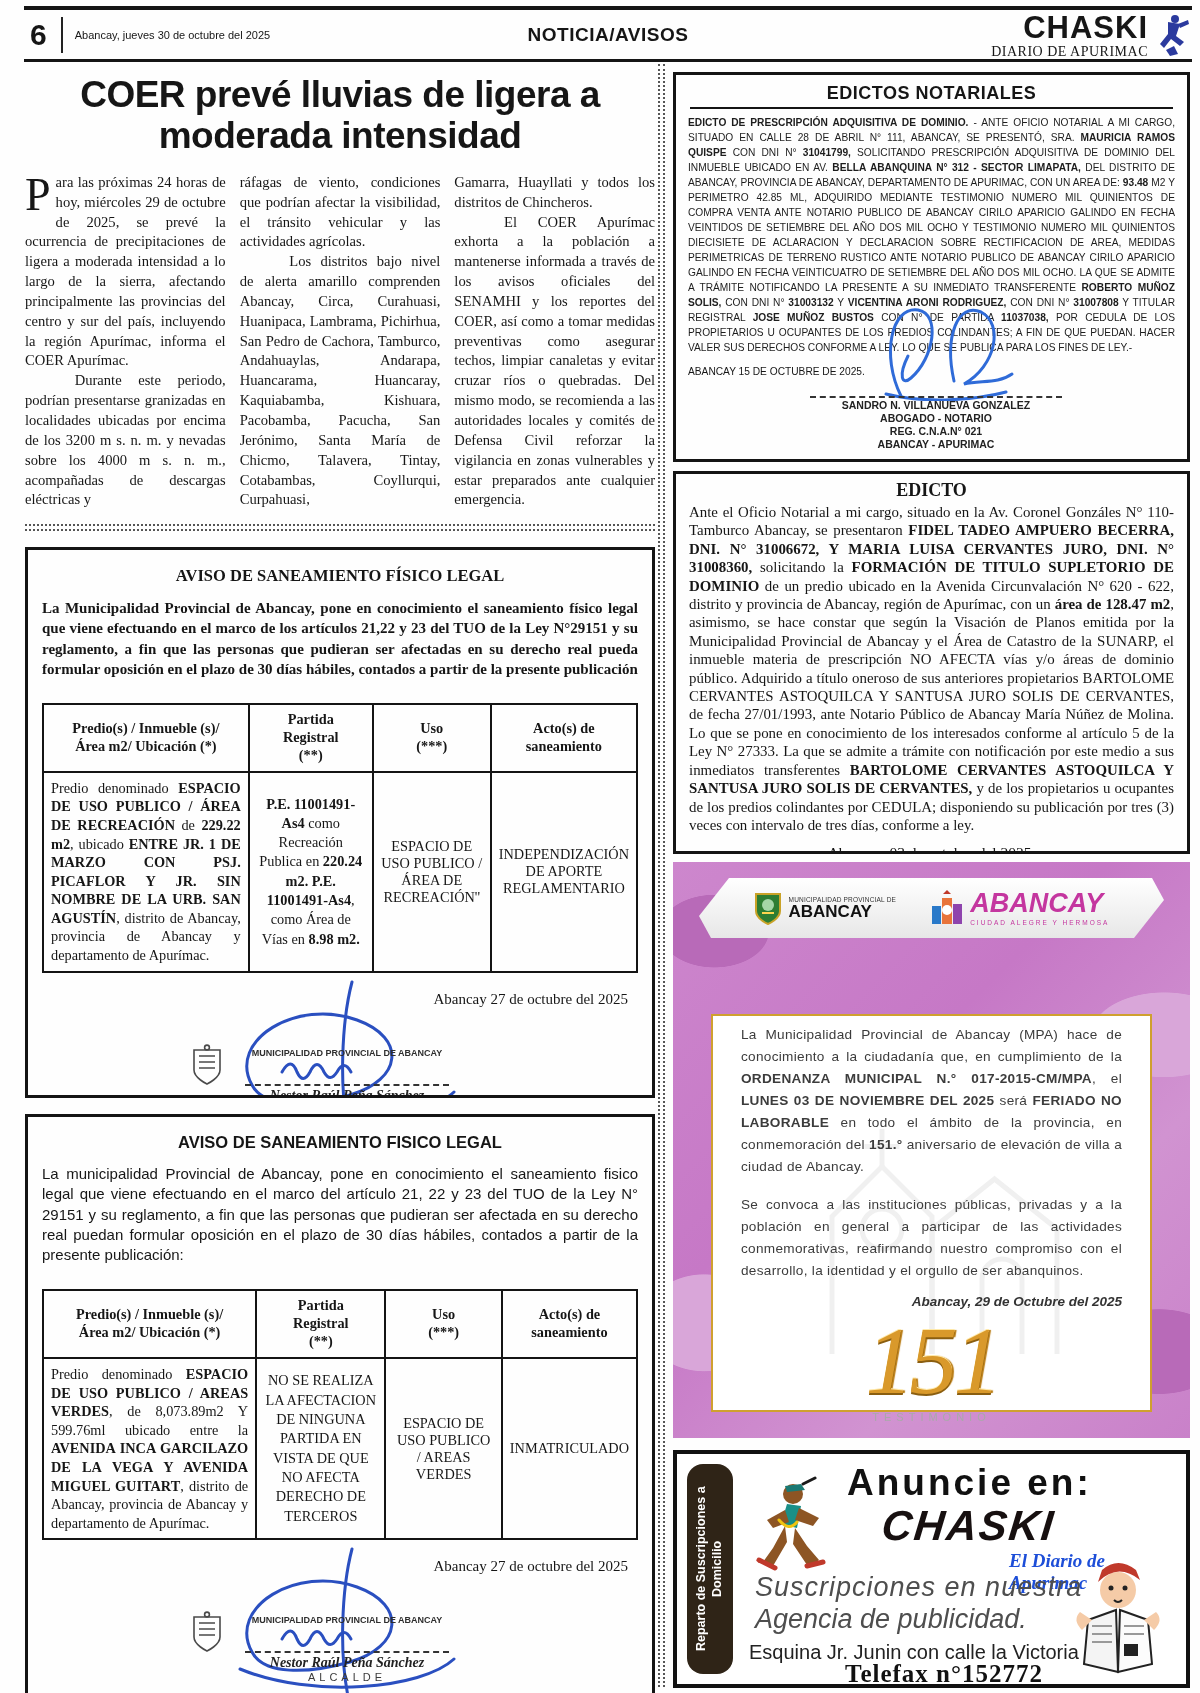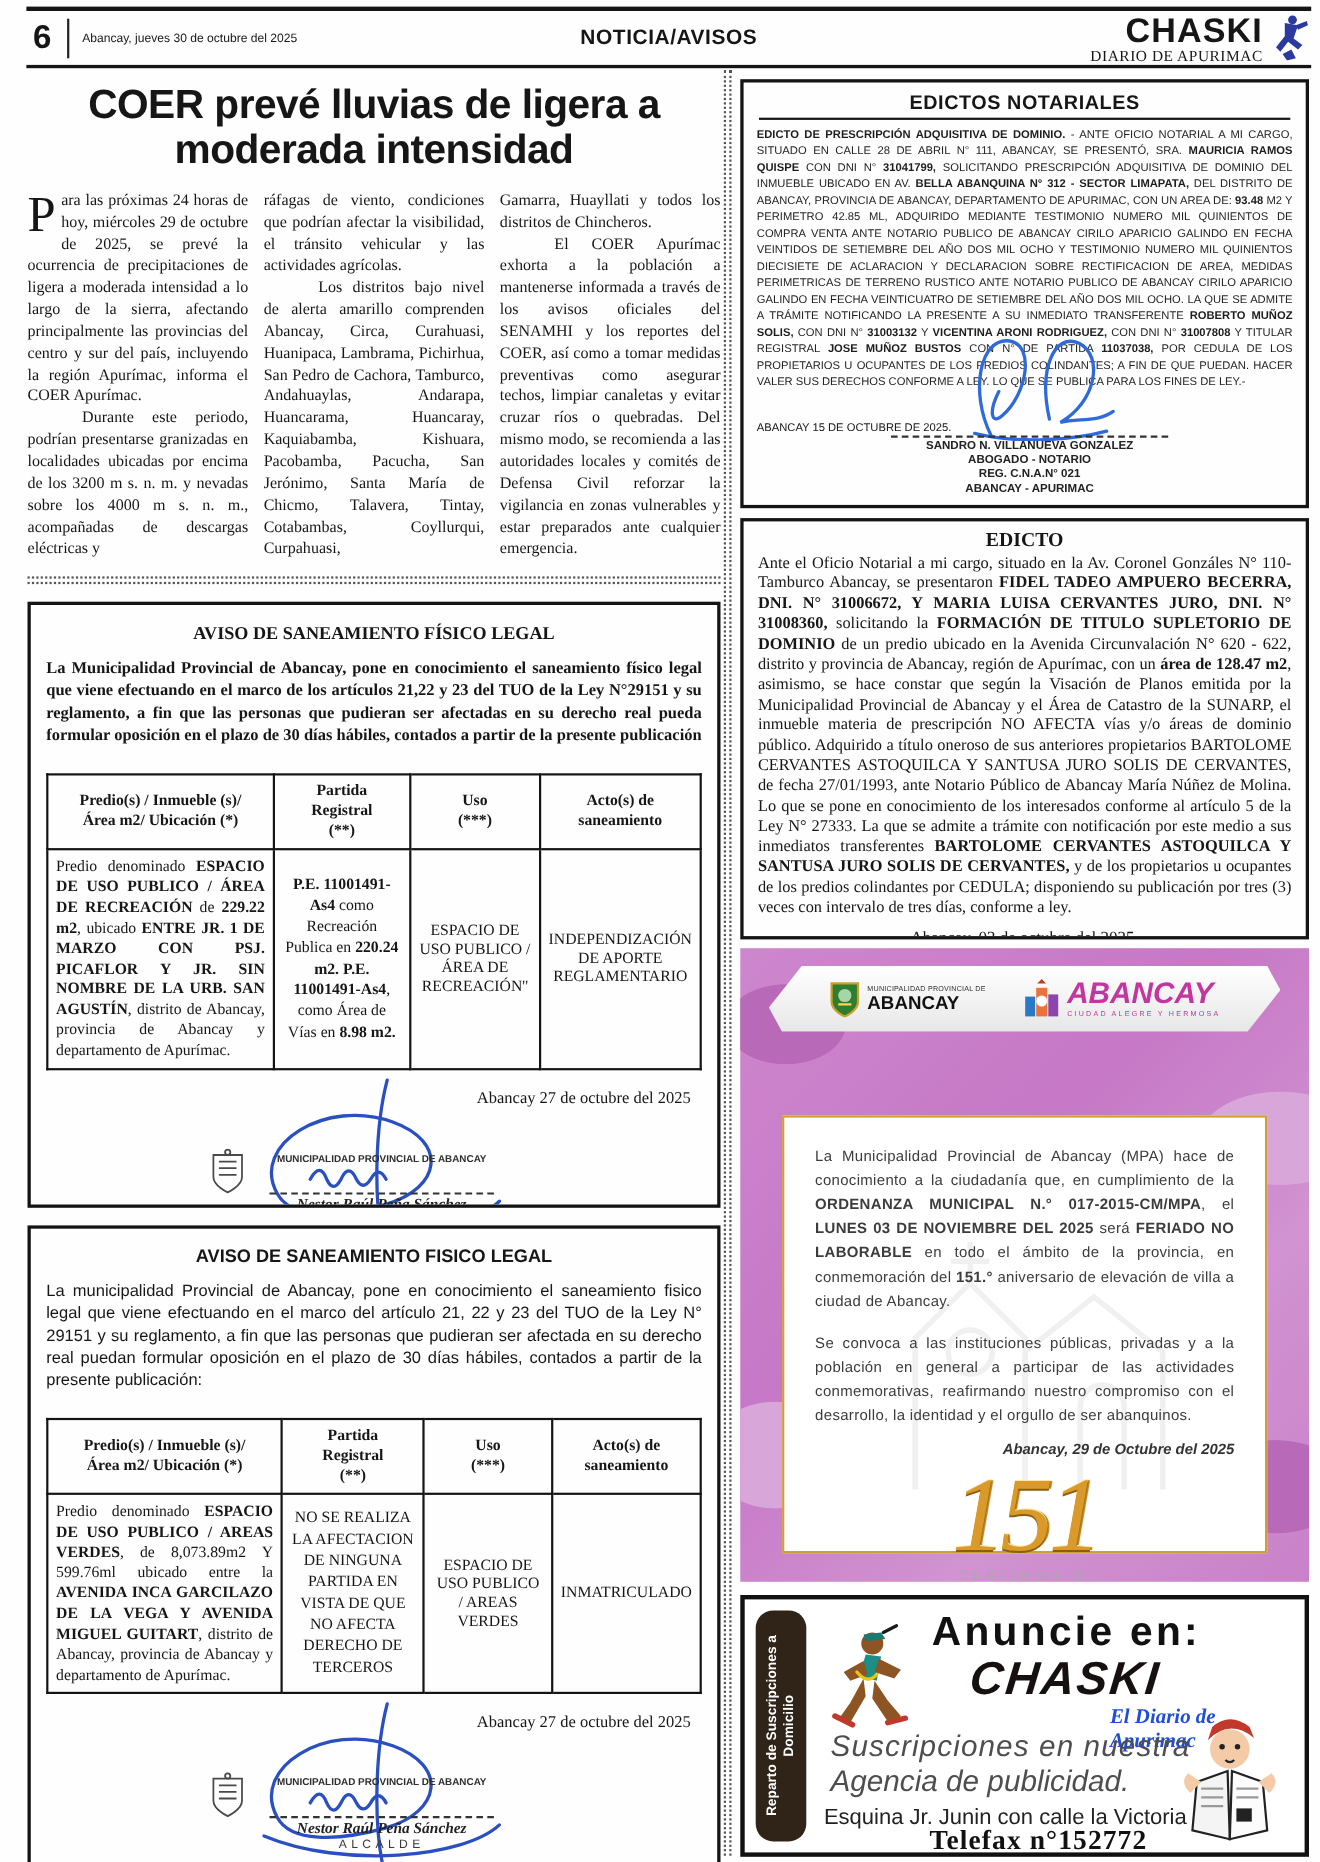--- a/index.html
+++ b/index.html
@@ -56,21 +56,21 @@
   .sigblock .stxt { position:absolute; left:185px; top:38px; width:240px; text-align:center; }
   .stxt .org { font-family:"Liberation Sans",sans-serif; font-size:9px; font-weight:bold; color:#2e2e2e; }
   .stxt .dash { border-top:2px dashed #333; margin:26px 18px 2px; }
   .stxt .nm { font-style:italic; font-size:14px; font-weight:bold; color:#222; }
   .stxt .rl { font-family:"Liberation Sans",sans-serif; font-size:11px; letter-spacing:4px; color:#3a3a3a; }
 
   
   .edictos { border:3px solid #141414; padding:8px 12px 10px; height:390px; position:relative; }
   .edictos h2 { text-align:center; font-family:"Liberation Sans",sans-serif; font-size:18px; letter-spacing:.5px; border-bottom:2px solid #141414; padding-bottom:3px; margin:0 2px 7px; }
   .edictos .body { font-family:"Liberation Sans",sans-serif; font-size:10.2px; line-height:1.47; text-align:justify; color:#1d1d1d; }
-  .edictos .fecha { font-family:"Liberation Sans",sans-serif; font-size:10.2px; margin-top:28px; }
+  .edictos .fecha { font-family:"Liberation Sans",sans-serif; font-size:10.2px; margin-top:10px; }
   .edictos .sig-svg { position:absolute; left:190px; bottom:58px; }
   .edictos .ntxt { position:absolute; left:130px; bottom:8px; width:260px; text-align:center; font-family:"Liberation Sans",sans-serif; }
   .ntxt .dash { border-top:2px dashed #333; margin:0 4px 1px; }
   .ntxt div { font-size:10.5px; font-weight:bold; color:#222; line-height:1.25; }
 
   
   .edicto { border:3px solid #141414; padding:6px 13px 8px; height:383px; margin-top:9px; overflow:hidden; }
   .edicto h2 { text-align:center; font-size:18px; margin-bottom:2px; }
   .edicto .body { font-size:14.9px; line-height:1.235; text-align:justify; }
   .edicto .flines { text-align:center; margin-top:10px; font-size:15.5px; line-height:1.2; }
@@ -91,21 +91,21 @@
   .logo-muni .t1 { font-family:"Liberation Sans",sans-serif; font-size:6.5px; color:#333; letter-spacing:.2px; }
   .logo-muni .t2 { font-family:"Liberation Sans",sans-serif; font-size:17px; font-weight:bold; color:#111; line-height:1; }
   .logo-city { display:flex; align-items:center; gap:6px; }
   .logo-city .t1 { font-family:"Liberation Sans",sans-serif; font-size:27px; font-weight:bold; font-style:italic; color:#c4369f; line-height:1; }
   .logo-city .t2 { font-family:"Liberation Sans",sans-serif; font-size:6.5px; letter-spacing:2px; color:#c4369f; margin-top:2px; }
   .banner-wrap { position:absolute; top:92px; left:50%; transform:translateX(-50%); width:330px; height:46px;
     background:#fff; clip-path:polygon(16px 0,100% 0,calc(100% - 16px) 100%,0 100%); display:flex; align-items:center; justify-content:center; }
   .banner-in { width:calc(100% - 14px); height:calc(100% - 10px); background:linear-gradient(#c95fc3,#b348ad);
     clip-path:polygon(12px 0,100% 0,calc(100% - 12px) 100%,0 100%); display:flex; align-items:center; justify-content:center; }
   .banner-in span { color:#fff; font-family:"Liberation Sans",sans-serif; font-weight:bold; font-size:27px; letter-spacing:2px; }
-  .card { position:absolute; top:152px; left:38px; right:38px; bottom:26px; background:#fff; border:2px solid #cfa02f; padding:24px 28px 10px; }
+  .card { position:absolute; top:152px; left:38px; right:38px; bottom:26px; background:#fff; border:2px solid #cfa02f; padding:8px 28px 10px; }
   .card .wm { position:absolute; left:50%; top:54%; transform:translate(-50%,-50%); opacity:.55; }
   .card .cbody { position:relative; font-family:"Liberation Sans",sans-serif; font-size:13.6px; line-height:1.62; letter-spacing:.3px; color:#3c3c3c; text-align:justify; }
   .card .cbody + .cbody { margin-top:16px; }
   .card .cdate { position:relative; text-align:right; font-family:"Liberation Sans",sans-serif; font-style:italic; font-weight:bold; font-size:13.5px; color:#333; margin-top:12px; }
   .card .n151 { position:relative; text-align:center; font-size:96px; font-weight:normal; font-style:italic; color:#d9992b; line-height:1; margin-top:4px;
     text-shadow:0 2px 0 #8a5e10, 0 -1px 0 #ffe9a8, 2px 0 1px #b97c14; letter-spacing:-4px; }
   .card .aniv { position:relative; text-align:center; font-family:"Liberation Sans",sans-serif; font-size:11px; letter-spacing:5px; color:#a9a9a9; margin-top:2px; }
 
   
   .adbox { position:relative; border:4px solid #111; margin-top:12px; height:238px; background:#fff; font-family:"Liberation Sans",sans-serif; }

